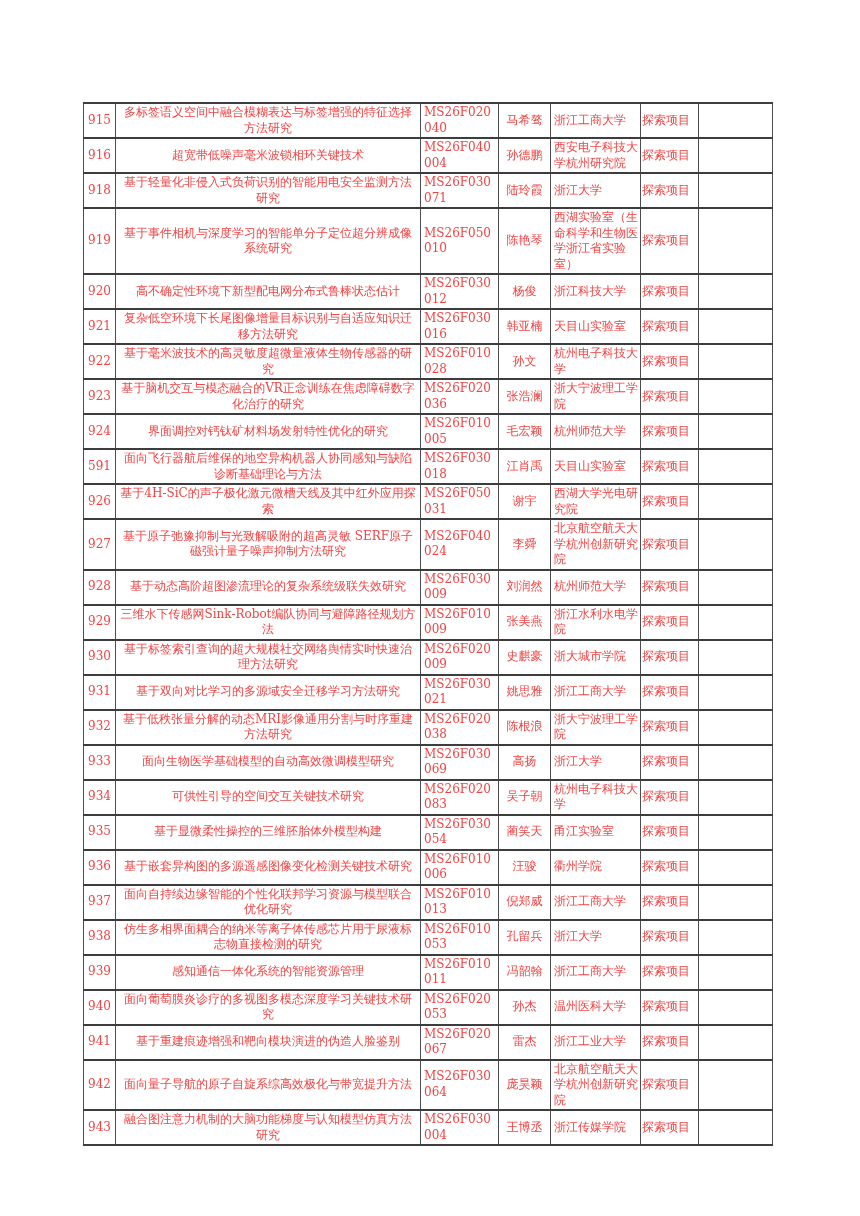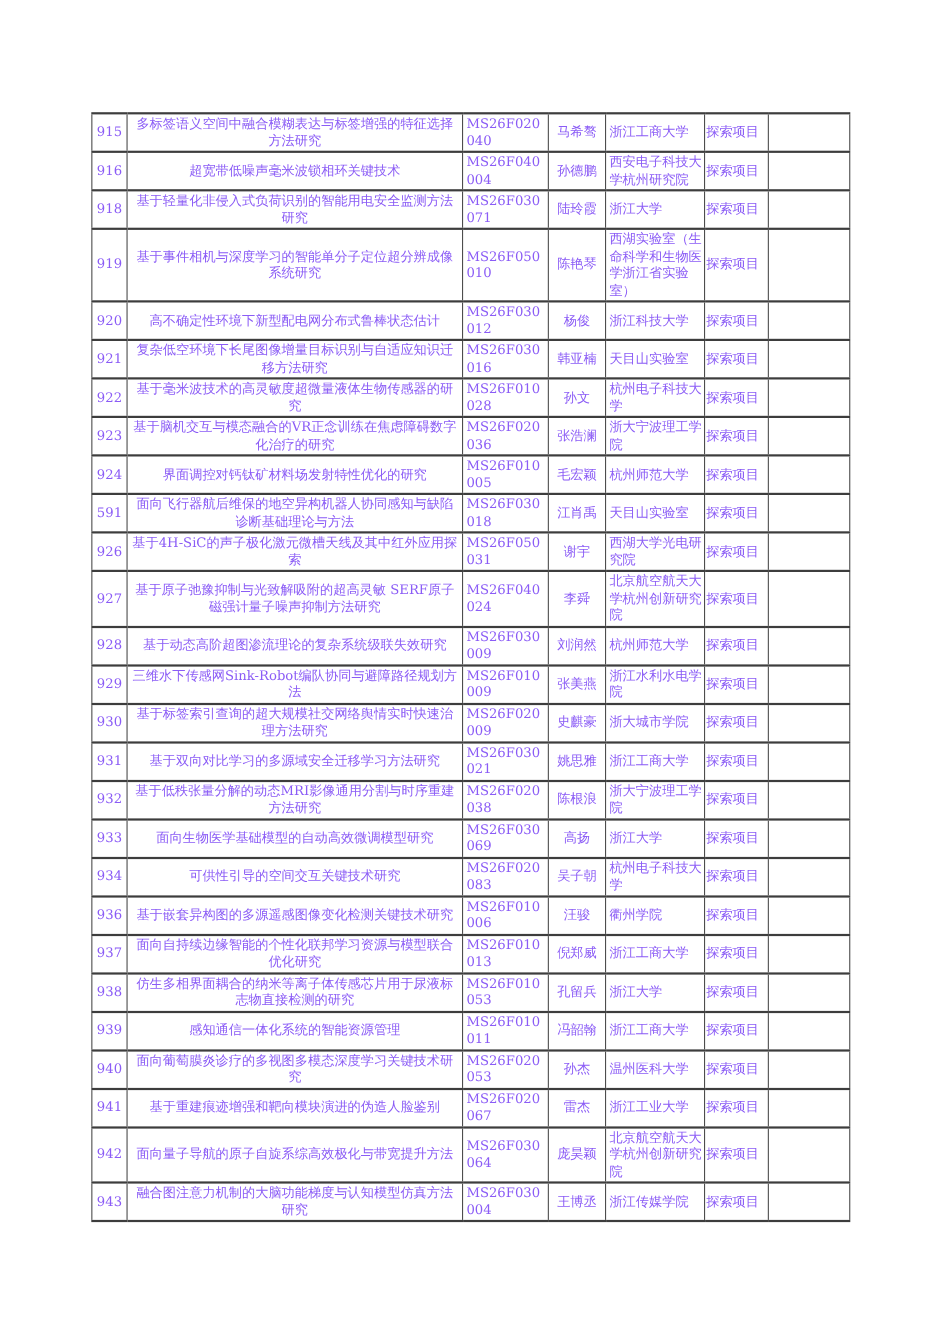--- a/index.html
+++ b/index.html
@@ -10,21 +10,21 @@
     overflow:hidden;
     font-family:"DejaVu Serif","Liberation Serif",serif;
   }
   table.doc-table{
     position:absolute;
     left:83px;top:102px;
     width:689px;
     border-collapse:collapse;
     table-layout:fixed;
     font-size:12px;
-    color:#8b5cf6;
+    color:#ef4444;
   }
   table.doc-table{border:1px solid #474747;}
   .doc-table td{
     border-left:1px solid #4d4d4d;
     border-right:1px solid #4d4d4d;
     border-top:2px solid #3d3d3d;
     border-bottom:2px solid #3d3d3d;
     padding:1px 4px;
     height:20px;
     line-height:15.5px;
@@ -227,20 +227,29 @@
         <tr>
           <td class="c-no">934</td>
           <td class="c-title">可供性引导的空间交互关键技术研究</td>
           <td class="c-code">MS26F020083</td>
           <td class="c-leader">吴子朝</td>
           <td class="c-institution">杭州电子科技大学</td>
           <td class="c-category">探索项目</td>
           <td class="c-note"></td>
         </tr>
         <tr>
+          <td class="c-no">935</td>
+          <td class="c-title">基于显微柔性操控的三维胚胎体外模型构建</td>
+          <td class="c-code">MS26F030054</td>
+          <td class="c-leader">蔺笑天</td>
+          <td class="c-institution">甬江实验室</td>
+          <td class="c-category">探索项目</td>
+          <td class="c-note"></td>
+        </tr>
+        <tr>
           <td class="c-no">936</td>
           <td class="c-title">基于嵌套异构图的多源遥感图像变化检测关键技术研究</td>
           <td class="c-code">MS26F010006</td>
           <td class="c-leader">汪骏</td>
           <td class="c-institution">衢州学院</td>
           <td class="c-category">探索项目</td>
           <td class="c-note"></td>
         </tr>
         <tr>
           <td class="c-no">937</td>

